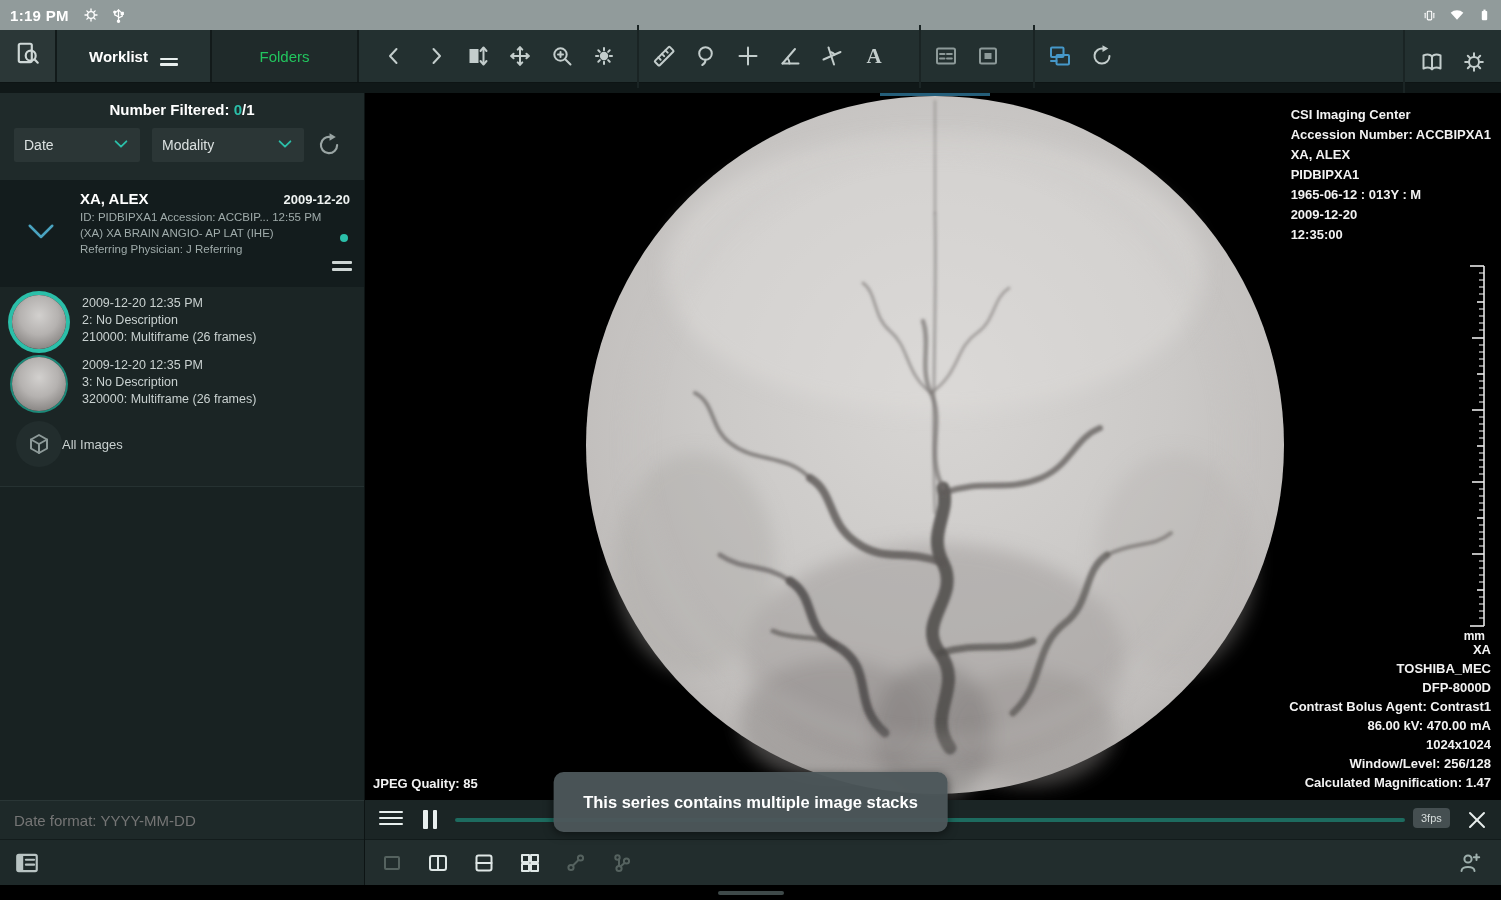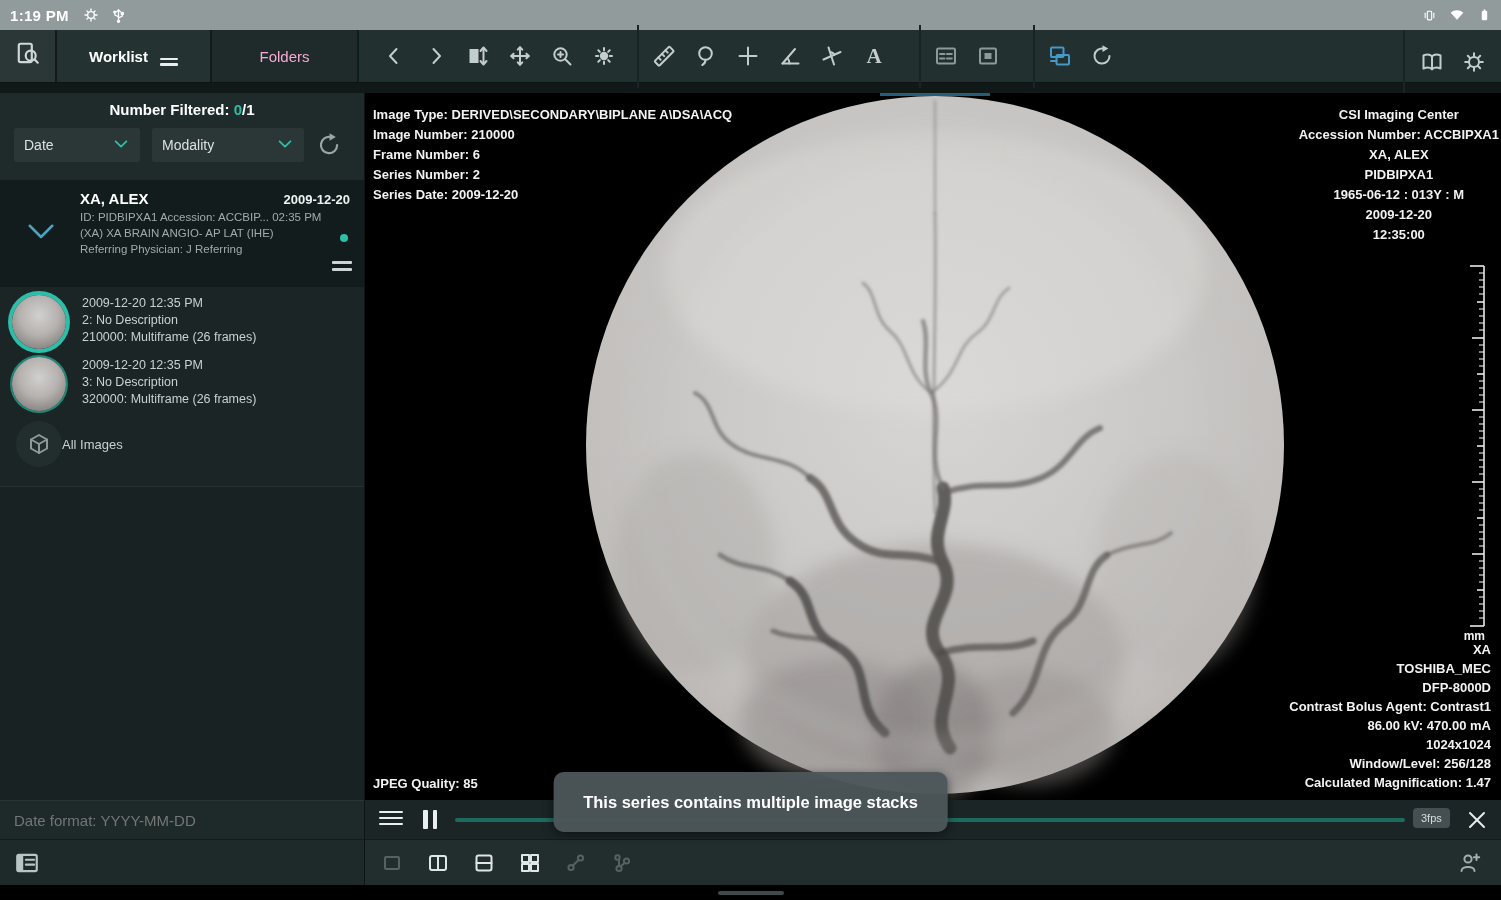--- a/index.html
+++ b/index.html
@@ -14,21 +14,21 @@
   .statusbar .sico { display:flex; align-items:center; margin-right:12px; }
   .statusbar .spacer { flex:1; }
   .statusbar .rico { display:flex; align-items:center; margin-left:12px; }
 
   
   .toolbar { position:absolute; top:30px; left:0; width:1501px; height:53px; background:#233030;
     display:flex; align-items:stretch; border-bottom:1px solid #0d1414; }
   .tab { display:flex; align-items:center; justify-content:center; border-right:2px solid #121a1a; }
   .tab-search { width:57px; background:#2b3737; }
   .tab-worklist { width:155px; background:#253232; color:#fff; font-weight:bold; font-size:15px; }
-  .tab-folders { width:147px; background:#1f2a2a; color:#f9a8d4; font-size:15px; }
+  .tab-folders { width:147px; background:#1f2a2a; color:#22c55e; font-size:15px; }
   .wl-burger { width:18px; margin-left:12px; margin-top:14px; }
   .wl-burger i, .pb-burger i { display:block; height:2.5px; background:#e8efee; margin-bottom:3px; border-radius:1px; }
   .toolicons { display:flex; align-items:center; flex:1; padding-left:22px; }
   .ticon { width:26px; height:26px; margin-right:16px; color:#c3cdcc; display:flex; align-items:center; justify-content:center; cursor:pointer; }
   .ticon svg { width:24px; height:24px; }
   .tdivider { width:2px; height:63px; background:#1a2424; margin:0 12px 0 4px; }
   .ticon.blue { color:#4698c9; }
   .ticon.texttool { font-family:"Liberation Serif","DejaVu Serif",serif; font-size:21px; font-weight:bold; color:#c3cdcc; }
   .tool-right { margin-left:auto; display:flex; align-items:center; padding-right:12px; border-left:2px solid #1a2424; padding-left:14px; height:63px; }
 
@@ -76,21 +76,21 @@
   .dateformatrow { height:40px; background:#1e2929; border-top:1px solid #2a3636; border-bottom:1px solid #131c1c; display:flex; align-items:center; padding:0 14px; }
   .dateformatrow input { width:100%; background:transparent; border:none; outline:none; color:#76827f; font-size:15px; font-family:inherit; }
   .sideiconrow { height:45px; background:#1e2929; display:flex; align-items:center; padding:0 14px; }
   .sideiconrow .iconbtn { color:#b9c4c3; }
 
   
   .viewport { position:relative; width:1136px; height:707px; background:#000; overflow:hidden; }
   .viewport svg.xray { position:absolute; top:0; left:0; }
   .ovl { position:absolute; color:#f2f2f2; font-size:13px; font-weight:600; line-height:20px; text-shadow:0 0 2px #000; }
   .ovl-tl { top:12px; left:8px; }
-  .ovl-tr { top:12px; right:2px; text-align:center; }
+  .ovl-tr { top:12px; right:10px; text-align:left; }
   .ovl-br { bottom:8px; right:10px; text-align:right; line-height:19px; }
   .ovl-jpeg { bottom:6px; left:8px; }
   .rulerwrap { position:absolute; top:172px; right:14px; width:40px; text-align:right; }
   .rulerunit { color:#f2f2f2; font-size:12px; font-weight:600; margin-top:2px; padding-right:2px; }
   .vp-indicator { position:absolute; top:0; left:515px; width:110px; height:3px; background:#2a6f8f; opacity:.85; }
 
   
   .toast { position:absolute; top:772px; left:50%; transform:translateX(-50%); height:60px;
     background:rgba(76,86,89,.96); border-radius:10px; display:flex; align-items:center;
     padding:0 30px; color:#fff; font-size:16.5px; font-weight:600; z-index:30; white-space:nowrap;
@@ -379,21 +379,21 @@
 
       <div class="studysec">
         <span class="study-chevron">
           <svg class="ln" width="30" height="24" viewBox="0 0 24 18" color="#4aa3c0" stroke-width="2.6">
               <polyline points="3,4 12,13 21,4"></polyline>
             </svg></span>
         <div class="studyrow1">
           <span class="pname">XA, ALEX</span>
           <span class="sdate">2009-12-20</span>
         </div>
-        <div class="sgray">ID: PIDBIPXA1   Accession: ACCBIP... 02:35 PM</div>
+        <div class="sgray">ID: PIDBIPXA1   Accession: ACCBIP... 12:55 PM</div>
         <div class="sgray descrow">
           <span>(XA) XA BRAIN ANGIO- AP LAT (IHE)</span>
           <span class="tealdot"></span>
         </div>
         <div class="sgray">Referring Physician: J Referring</div>
         <span class="handle2">
             <i></i>
             <i></i>
           </span>
       </div>
@@ -487,27 +487,20 @@
             <path d="M470,552 C445,540 430,548 408,538" stroke="#544f4d" stroke-width="5" opacity="0.6"></path>
             <path d="M575,560 C615,548 640,560 668,548" stroke="#4f4b49" stroke-width="7" opacity="0.7"></path>
             <path d="M566,300 C540,280 545,255 525,238 C508,224 512,200 498,190" stroke="#7b7774" stroke-width="3" opacity="0.6"></path>
             <path d="M566,300 C595,280 590,255 612,240 C630,228 628,205 644,195" stroke="#7b7774" stroke-width="3" opacity="0.55"></path>
           </g>
           <circle cx="570" cy="352" r="300" fill="none" stroke="#c6c3c1" stroke-width="18" opacity="0.22" filter="url(#b2)"></circle>
         </svg>
 
         <div class="vp-indicator"></div>
 
-        <div class="ovl ovl-tl">
-          <div>Image Type: DERIVED\SECONDARY\BIPLANE A\DSA\ACQ</div>
-          <div>Image Number: 210000</div>
-          <div>Frame Number: 6</div>
-          <div>Series Number: 2</div>
-          <div>Series Date: 2009-12-20</div>
-        </div>
 
         <div class="ovl ovl-tr">
           <div>CSI Imaging Center</div>
           <div>Accession Number: ACCBIPXA1</div>
           <div>XA, ALEX</div>
           <div>PIDBIPXA1</div>
           <div>1965-06-12 : 013Y : M</div>
           <div>2009-12-20</div>
           <div>12:35:00</div>
         </div>

